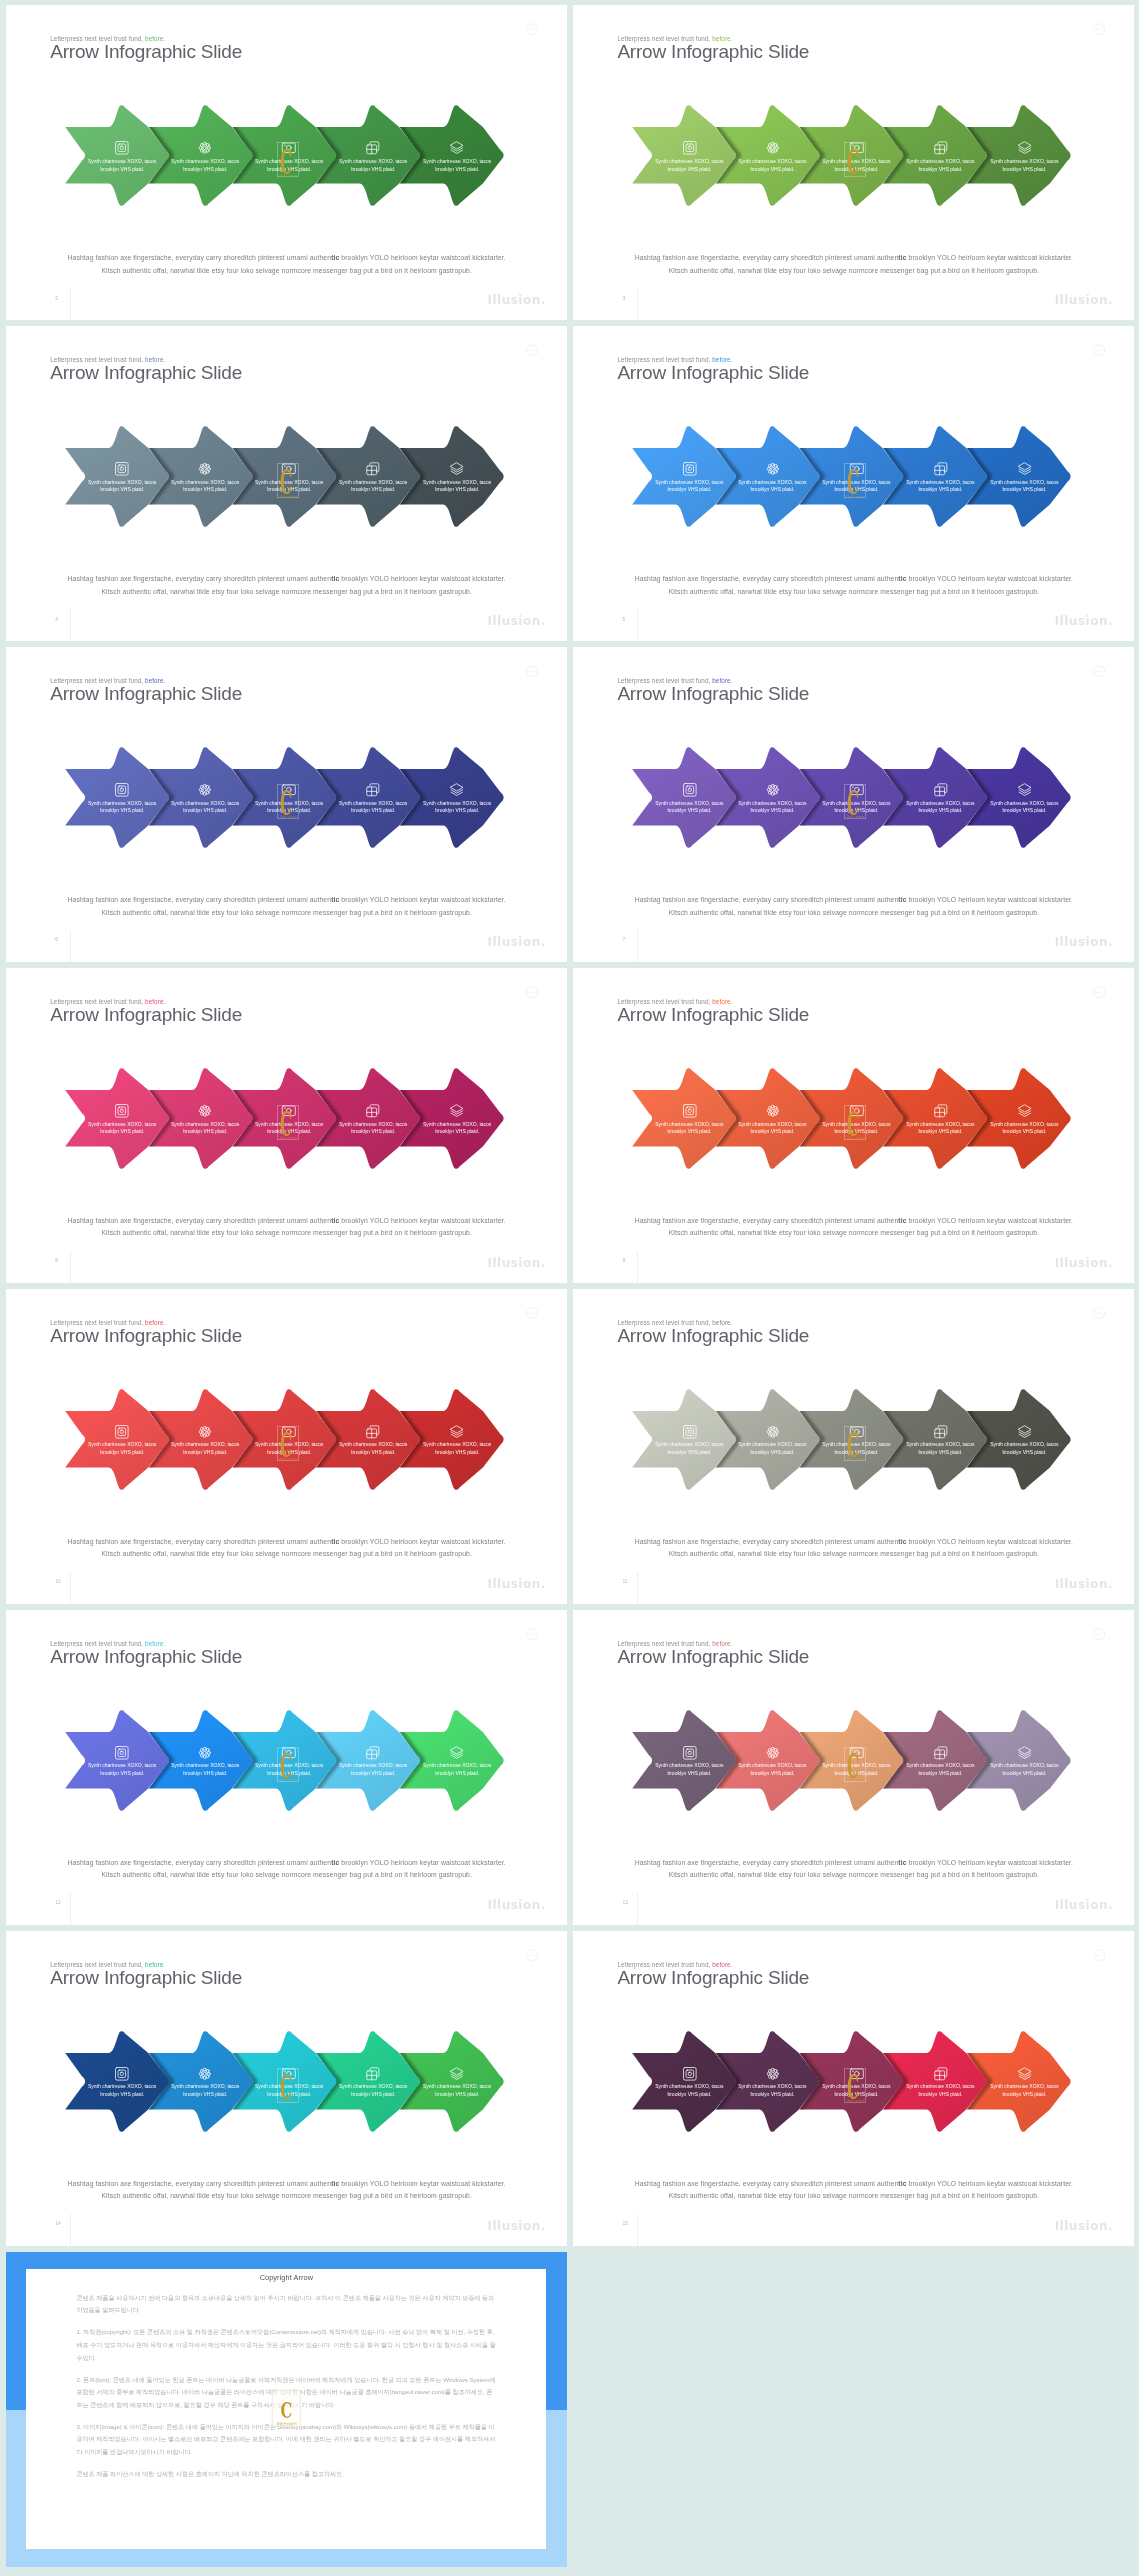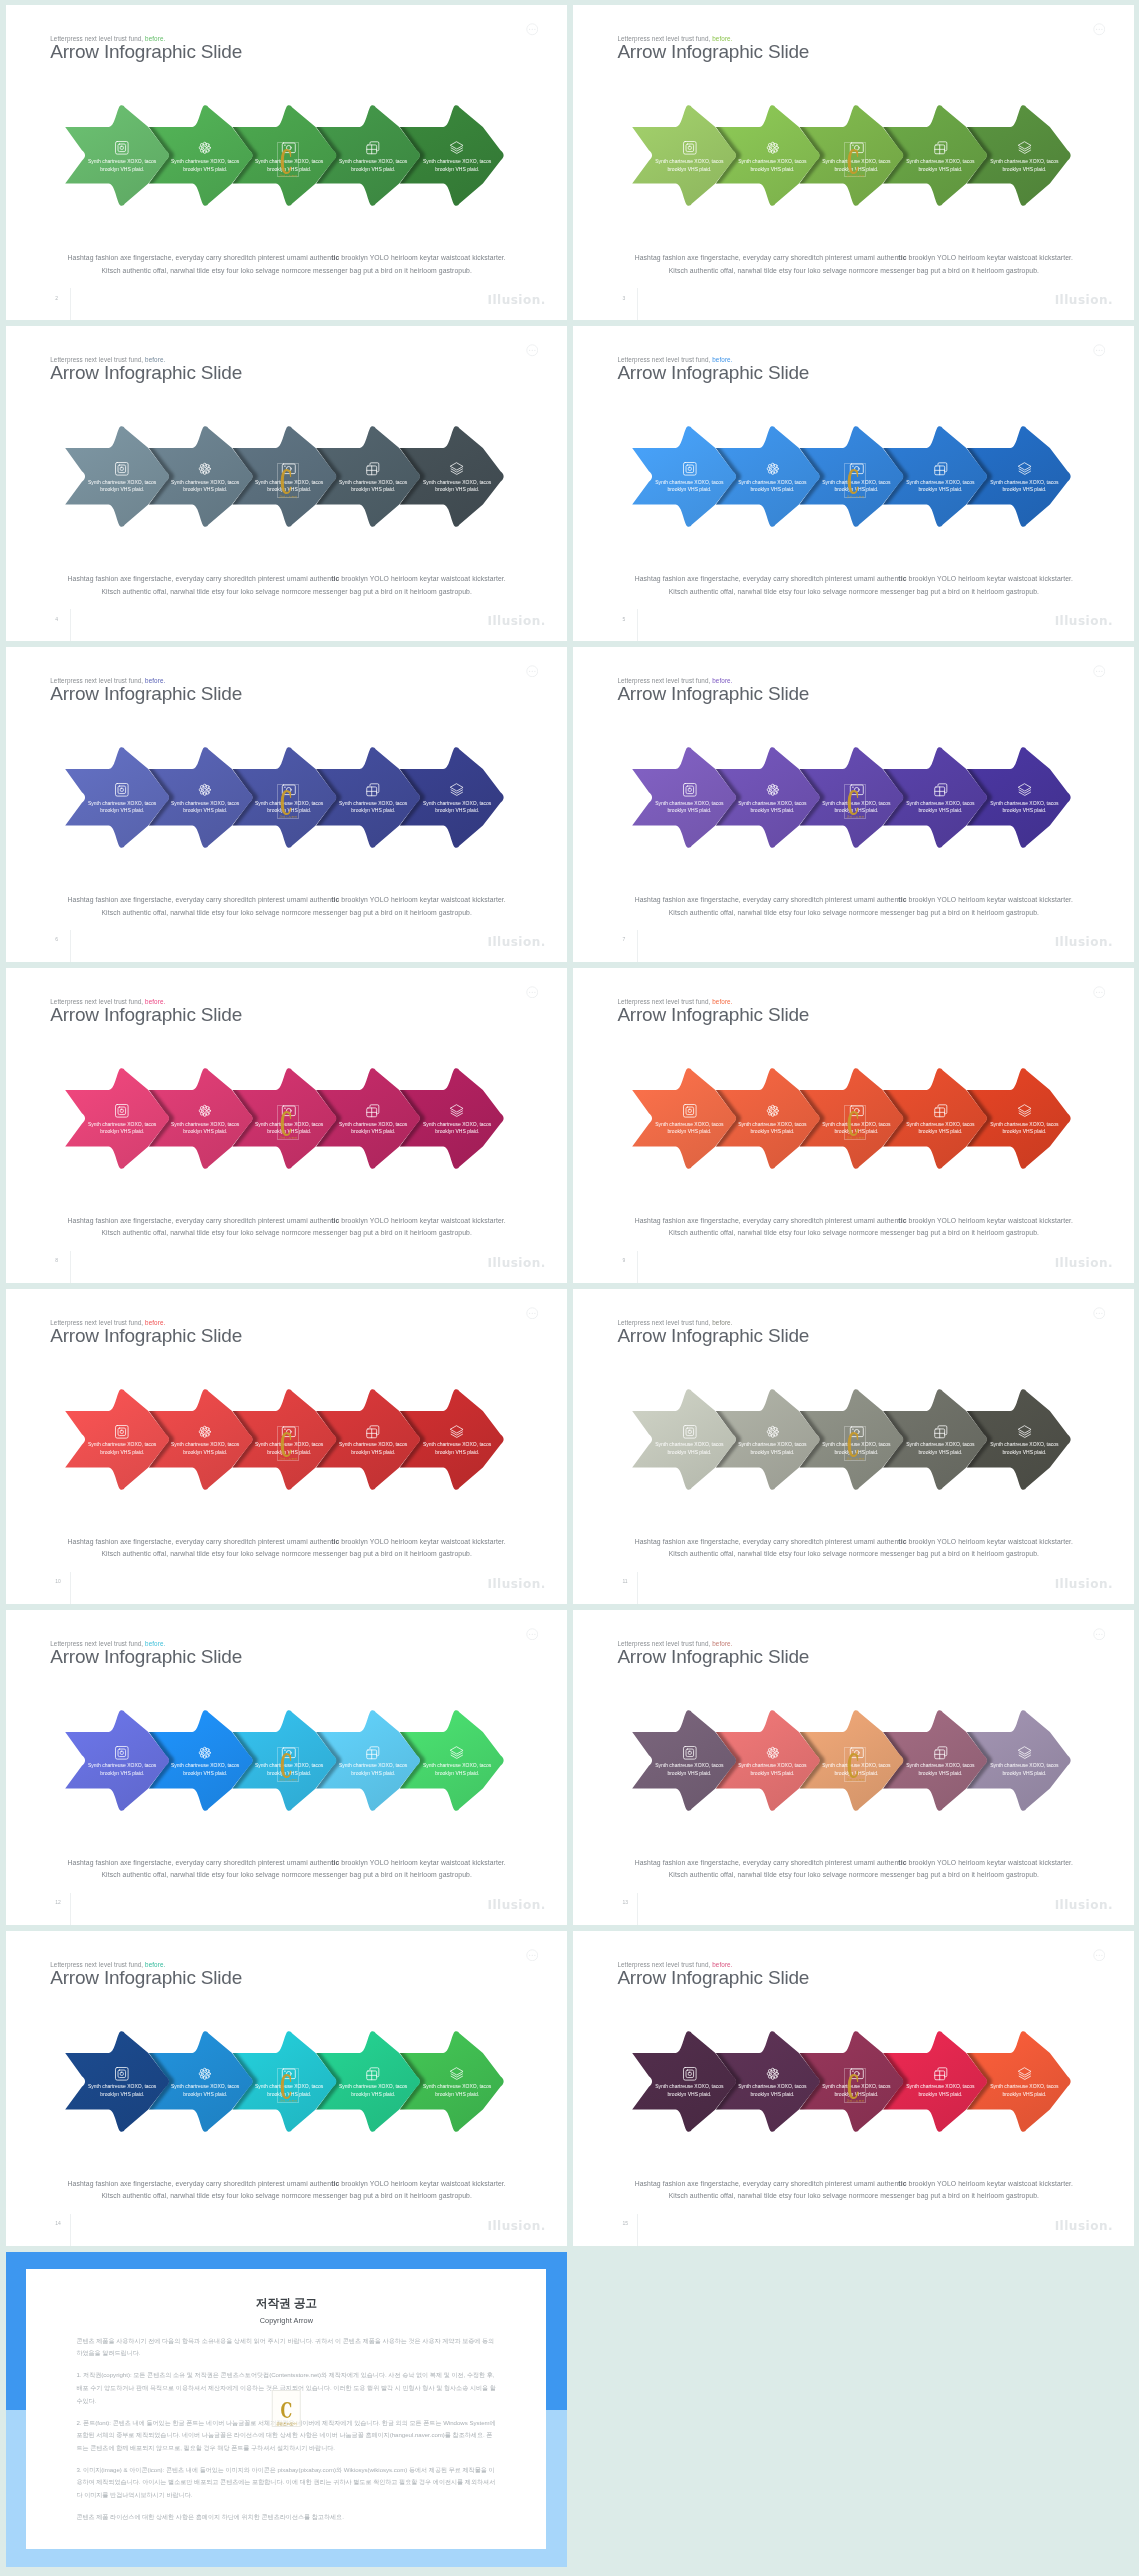--- a/index.html
+++ b/index.html
@@ -2084,21 +2084,20 @@
       <div class="sep"></div>
       <div class="pagenum">15</div>
       <div class="brand">Illusion.</div>
     </div>
   </div>
 
 <div class="cwrap">
   <div class="cbg"></div>
   <div class="csheet">
     <div class="cinner">
-      <div class="ctitle">저작권 공고</div>
       <div class="csub">Copyright Arrow</div>
       <div class="cp">콘텐츠 제품을 사용하시기 전에 다음의 항목과 소유내용을 상세히 읽어 주시기 바랍니다. 귀하서 이 콘텐츠 제품을 사용하는 것은 사용자 계약과 보증에 동의하였음을 알려드립니다.</div>
       <div class="cp">1. 저작권(copyright): 모든 콘텐츠의 소유 및 저작권은 콘텐츠스토어닷컴(Contentsstore.net)와 제작자에게 있습니다. 사전 승낙 없이 복제 및 이전, 수정한 후, 배포 수기 양도하거나 판매 목적으로 이용하셔서 제산자에게 이용하는 것은 금지되어 있습니다. 이러한 도용 행위 발각 시 민형사 형사 및 형사소송 시비을 할수있다.</div>
       <div class="cp">2. 폰트(font): 콘텐츠 내에 들어있는 한글 폰트는 네이버 나눔글꼴로 서체저작권은 네이버에 제작자에게 있습니다. 한글 외의 모든 폰트는 Windows System에 포함된 서체의 중부로 제작되었습니다. 네이버 나눔글꼴은 라이선스에 대한 상세한 사항은 네이버 나눔글꼴 홈페이지(hangeul.naver.com)를 참조하세요. 폰트는 콘텐츠에 함께 배포되지 않으므로, 필요할 경우 해당 폰트를 구하셔서 설치하시기 바랍니다.</div>
       <div class="cp">3. 이미지(image) &amp; 아이콘(icon): 콘텐츠 내에 들어있는 이미지와 아이콘은 pixabay(pixabay.com)와 Wikiosys(wikiosys.com) 등에서 제공된 무료 제작물을 이용하여 제작되었습니다. 아이시는 별소로만 배포되고 콘텐츠에는 포함합니다. 이에 대한 권리는 귀하사 별도로 확인하고 필요할 경우 에이전시를 제외하셔서 다 이미지를 반검나역시보하시기 바랍니다.</div>
       <div class="cp">콘텐츠 제품 라이선스에 대한 상세한 사항은 홈페이지 하단에 위치한 콘텐츠라이선스를 참고하세요.</div>
     </div>
     <div class="cmark">
       <span class="cbig">C</span>
       <span class="csmall">콘텐츠스토어</span>

